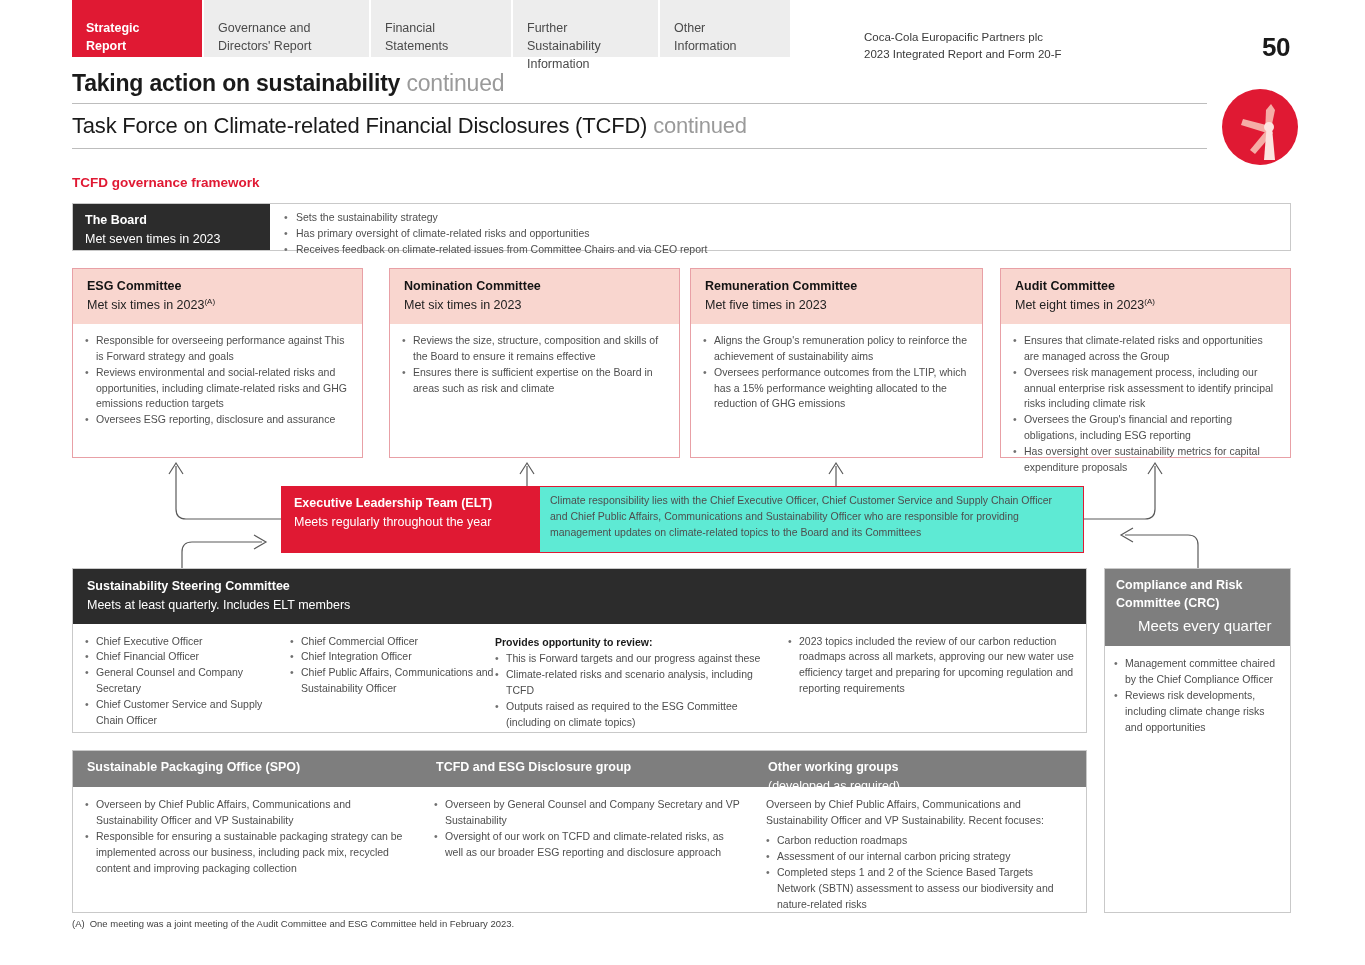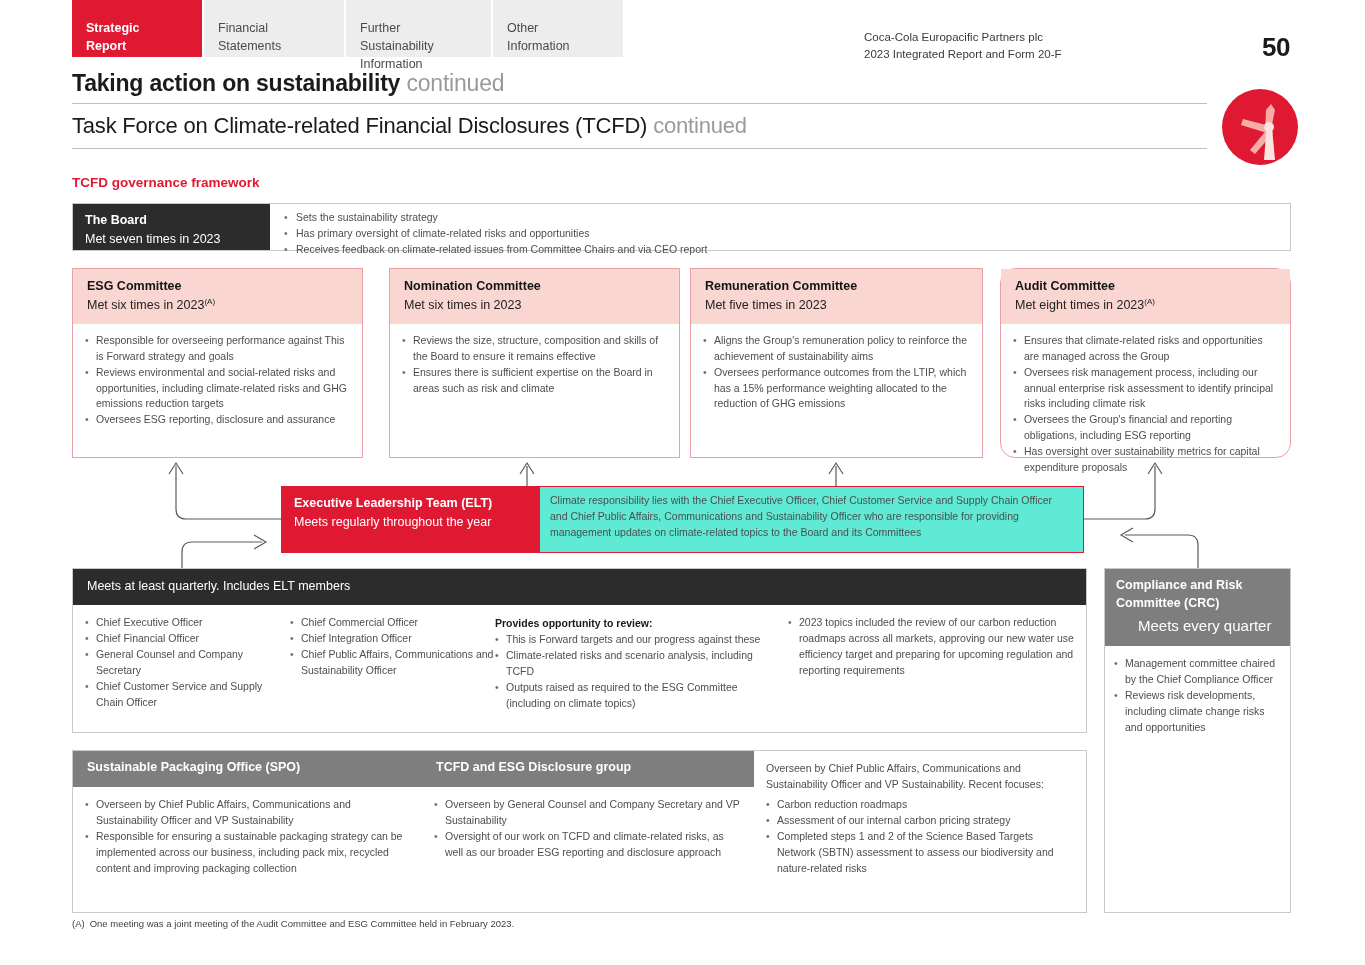--- a/index.html
+++ b/index.html
@@ -75,21 +75,21 @@
   .cbox .chead { background:#f9d6cf; padding:8px 14px 9px 14px; }
   .cbox .chead .t { font-size:12.5px; font-weight:bold; color:#141414; line-height:1.5; }
   .cbox .chead .s { font-size:12.5px; color:#222; line-height:1.5; }
   .cbox .chead .s sup { font-size:8px; }
   .cbox .cbody { padding:9px 12px 0 12px; }
   .li { display:flex; font-size:10.5px; line-height:1.52; color:#4e4e4e; margin-bottom:0px; }
   .li .dot { width:11px; flex:0 0 11px; color:#6f6f6f; }
   #c1 { left:72px; width:291px; }
   #c2 { left:389px; width:291px; }
   #c3 { left:690px; width:293px; }
-  #c4 { left:1000px; width:291px;border-radius:15px; }
+  #c4 { left:1000px; width:291px; }
 
   
   #elt { position:absolute; left:281px; top:486px; width:803px; height:67px; border:1px solid #e01933; display:flex; background:#5eead4; }
   #elt-left { width:258px; background:#e01933; color:#fff; padding:7px 12px 0 12px; }
   #elt-left .t { font-size:12.5px; font-weight:bold; line-height:1.52; }
   #elt-left .s { font-size:12.5px; line-height:1.52; }
   #elt-right { flex:1; padding:6px 12px 0 10px; font-size:10.5px; line-height:1.52; color:#4e4e4e; }
 
   
   #ssc { position:absolute; left:72px; top:568px; width:1015px; height:165px; border:1px solid #c9c9c9; background:#fff; }
@@ -129,20 +129,22 @@
   #footnote .lbl { margin-right:5px; }
 
   svg.conn { position:absolute; left:0; top:0; width:1365px; height:965px; pointer-events:none; }
 </style>
 </head>
 <body>
 
 <div id="topnav">
   <div class="tab active w1">Strategic
 Report</div>
+  <div class="tab w2">Governance and
+Directors' Report</div>
   <div class="tab w3">Financial
 Statements</div>
   <div class="tab w4">Further Sustainability
 Information</div>
   <div class="tab w5">Other
 Information</div>
 </div>
 <div id="docref">Coca-Cola Europacific Partners plc
 2023 Integrated Report and Form 20-F</div>
 <div id="pageno">50</div>
@@ -302,20 +304,21 @@
 <div id="elt">
   <div id="elt-left">
     <div class="t">Executive Leadership Team (ELT)</div>
     <div class="s">Meets regularly throughout the year</div>
   </div>
   <div id="elt-right">Climate responsibility lies with the Chief Executive Officer, Chief Customer Service and Supply Chain Officer and Chief Public Affairs, Communications and Sustainability Officer who are responsible for providing management updates on climate-related topics to the Board and its Committees</div>
 </div>
 
 <div id="ssc">
   <div id="ssc-head">
+    <div class="t">Sustainability Steering Committee</div>
     <div class="s">Meets at least quarterly. Includes ELT members</div>
   </div>
   <div id="ssc-body">
     <div id="ssc-col1">
       <div class="li">
           <span class="dot">•</span>
           <span>Chief Executive Officer</span>
         </div>
       <div class="li">
           <span class="dot">•</span>
@@ -412,20 +415,24 @@
           <span class="dot">•</span>
           <span>Overseen by General Counsel and Company Secretary and VP Sustainability</span>
         </div>
       <div class="li">
           <span class="dot">•</span>
           <span>Oversight of our work on TCFD and climate-related risks, as well as our broader ESG reporting and disclosure approach</span>
         </div>
     </div>
   </div>
   <div class="bcol" id="b3">
+    <div class="bhead">
+      <div class="t">Other working groups</div>
+      <div class="s">(developed as required)</div>
+    </div>
     <div class="bbody">
       <div class="btext" style="margin-bottom:4px;">Overseen by Chief Public Affairs, Communications and Sustainability Officer and VP Sustainability. Recent focuses:</div>
       <div class="li">
           <span class="dot">•</span>
           <span>Carbon reduction roadmaps</span>
         </div>
       <div class="li">
           <span class="dot">•</span>
           <span>Assessment of our internal carbon pricing strategy</span>
         </div>

